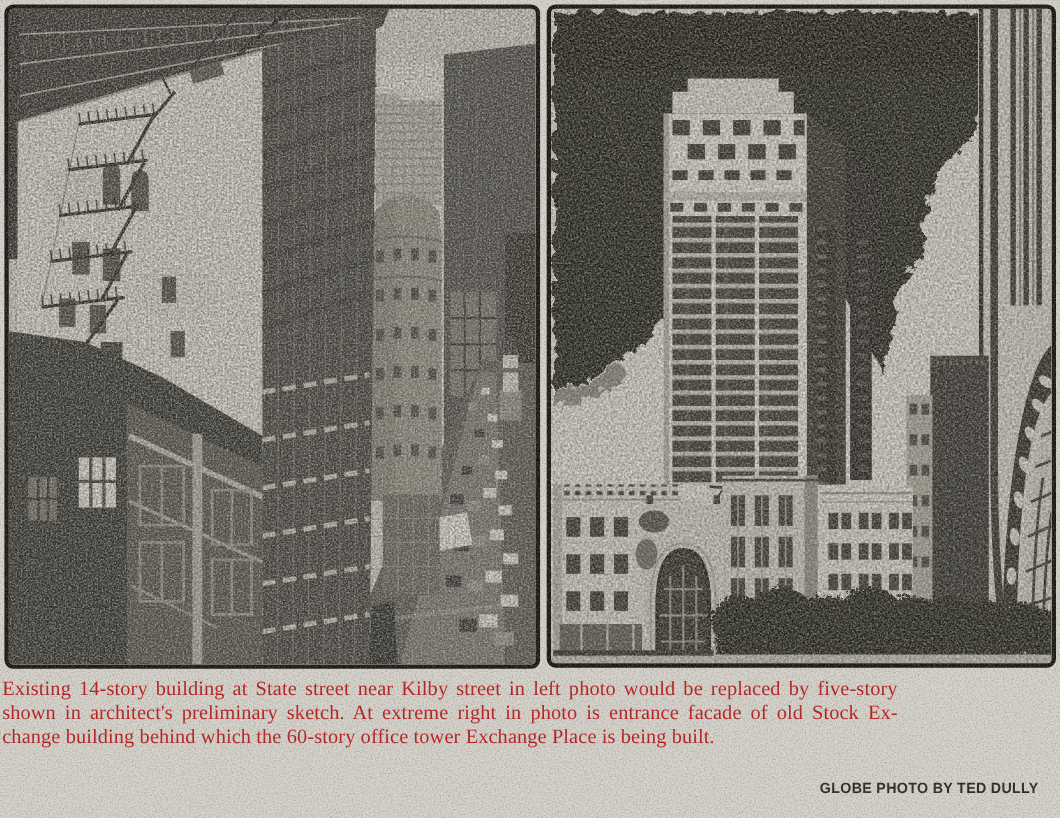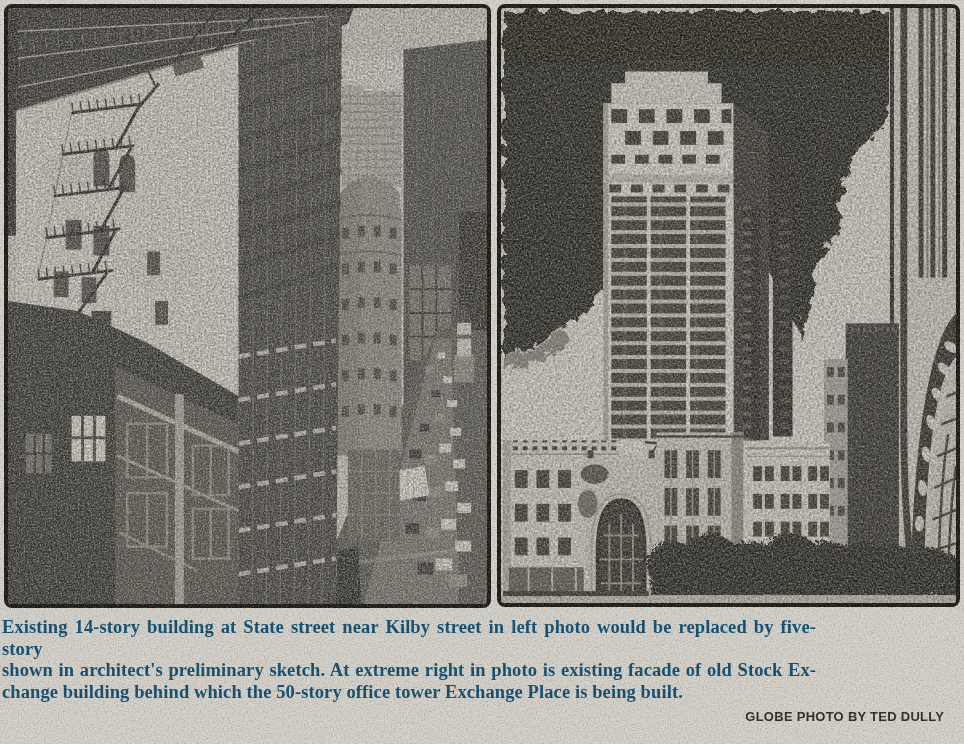--- a/index.html
+++ b/index.html
@@ -12,22 +12,22 @@
     position:absolute; box-sizing:border-box;
     border:4px solid #191813; border-radius:8px;
     background:#cdcac2; overflow:hidden;
   }
   #photo-left  { left:4px;  top:4px; width:487px; height:604px; }
   #photo-right { left:497px; top:4px; width:463px; height:603px; }
   .photo svg { display:block; width:100%; height:100%; }
   #caption {
     position:absolute; left:0; top:617px; width:833px;
     padding:0 17px 0 2px; box-sizing:border-box;
-    font-family:"Liberation Serif", serif; font-weight:700;
-    font-size:18.5px; line-height:21.5px; color:#0c4a6e;
+    font-family:"Liberation Serif", serif; font-weight:400;
+    font-size:18.5px; line-height:21.5px; color:#b91c1c;
     letter-spacing:0.1px;
   }
   #caption .cap-line { text-align:justify; text-align-last:justify; }
   #caption .cap-line.last { text-align-last:left; }
   #credit {
     position:absolute; top:709px; right:20px;
     font-family:"Liberation Sans", sans-serif; font-weight:700;
     font-size:13.5px; letter-spacing:0.3px; color:#2a2721;
     transform:scaleX(.96); transform-origin:right center;
   }
@@ -554,22 +554,22 @@
       <rect x="0" y="592" width="462" height="8" fill="#b6b2a8"></rect>
       <rect x="2" y="588" width="148" height="5" fill="#2a2824"></rect>
 
       <rect width="462" height="600" filter="url(#gDkR)" opacity="0.5"></rect>
       <rect width="462" height="600" filter="url(#gLtR)" opacity="0.4"></rect>
     </svg>
   </figure>
 
   <div id="caption">
     <div class="cap-line">Existing 14-story building at State street near Kilby street in left photo would be replaced by five-story</div>
-    <div class="cap-line">shown in architect's preliminary sketch. At extreme right in photo is existing facade of old Stock Ex-</div>
-    <div class="cap-line last">change building behind which the 50-story office tower Exchange Place is being built.</div>
+    <div class="cap-line">shown in architect's preliminary sketch. At extreme right in photo is entrance facade of old Stock Ex-</div>
+    <div class="cap-line last">change building behind which the 60-story office tower Exchange Place is being built.</div>
   </div>
 
   <div id="credit">GLOBE PHOTO BY TED DULLY</div>
 
   <svg id="page-grain" width="964" height="744">
     <defs>
       <filter id="gPage" x="-2%" y="-2%" width="104%" height="104%">
         <feTurbulence type="fractalNoise" baseFrequency="0.7" numOctaves="2" seed="42" stitchTiles="stitch" result="n"></feTurbulence>
         <feColorMatrix in="n" type="matrix" values="0 0 0 0 0.25  0 0 0 0 0.24  0 0 0 0 0.22  1.2 1.2 1.2 0 -1.62"></feColorMatrix>
       </filter>

